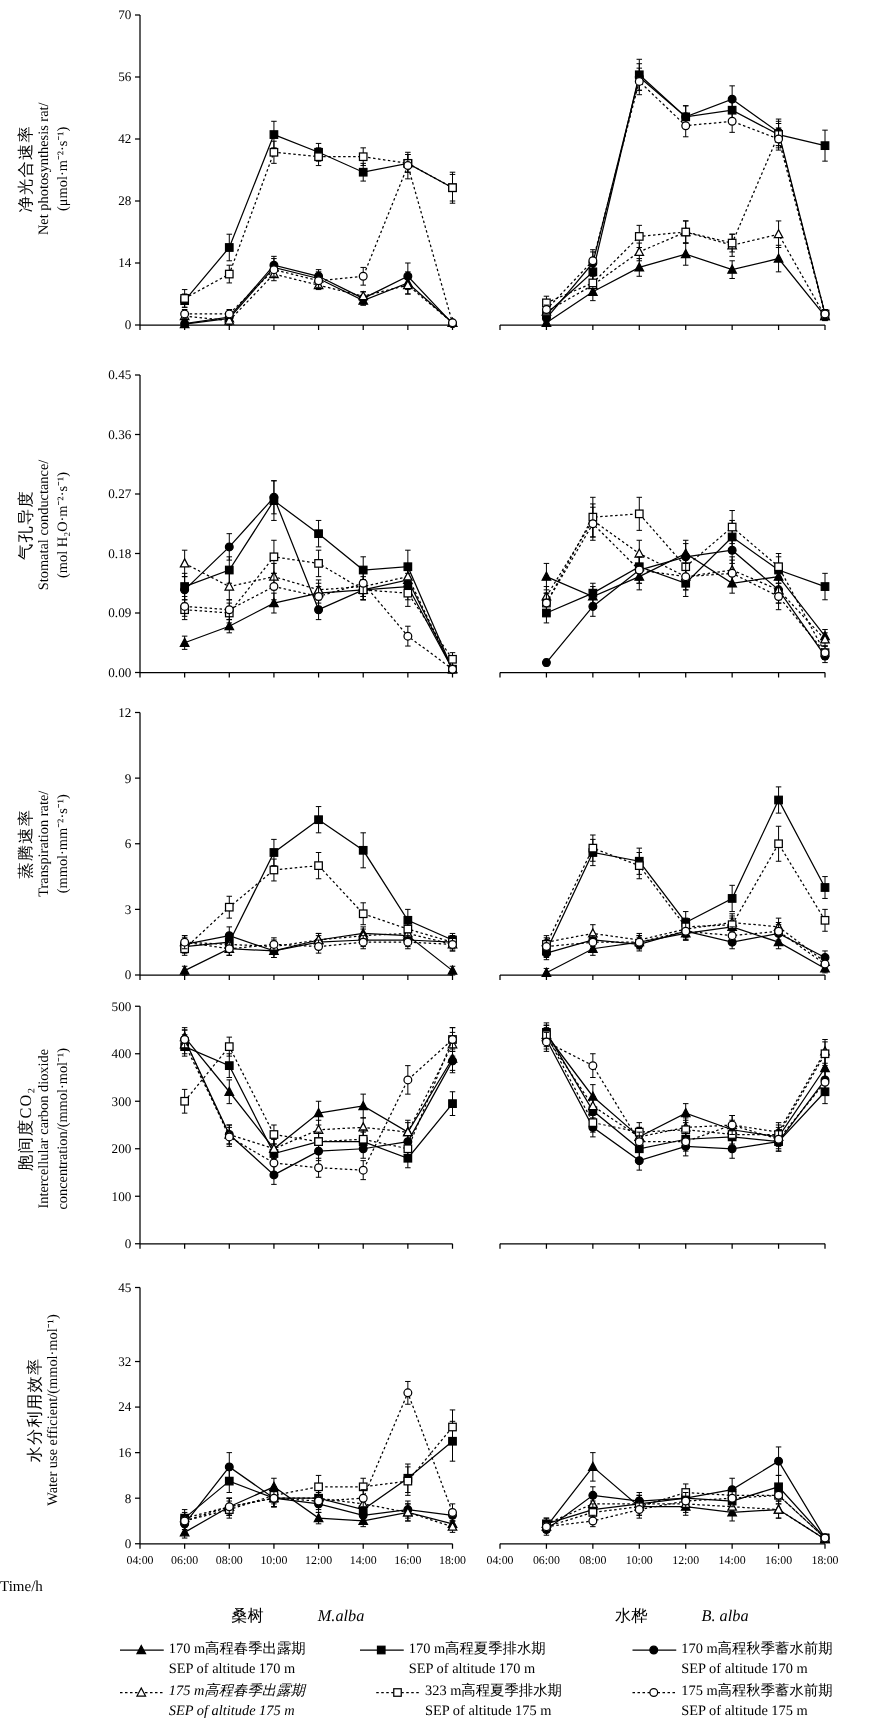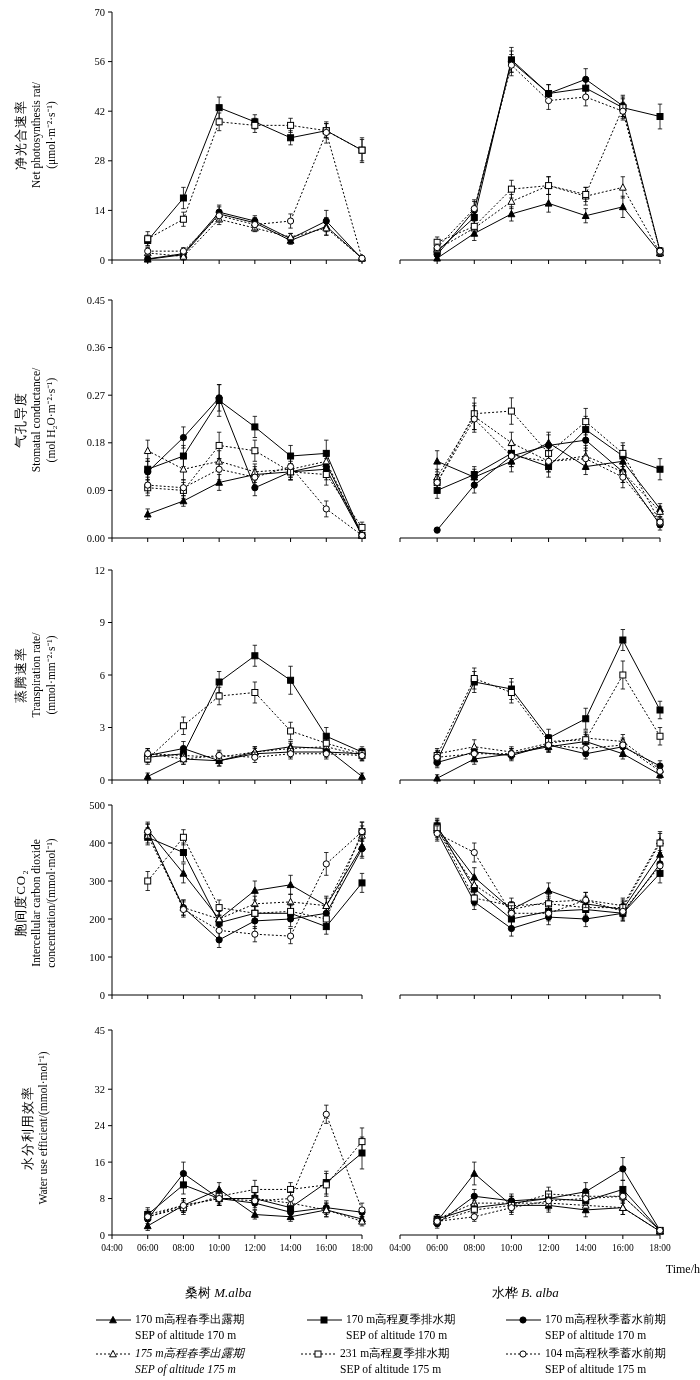--- a/index.html
+++ b/index.html
@@ -2,23 +2,23 @@
 <html><head>
 <meta charset="utf-8">
 <style>
   html,body{margin:0;padding:0;background:#fff;}
   body{width:700px;height:1380px;font-family:"Liberation Serif",serif;color:#000;position:relative;overflow:hidden;}
   .figure{position:relative;width:700px;height:1380px;}
   .ylabel{position:absolute;left:0;top:0;width:70px;height:100%;}
   .ylab-inner{position:absolute;left:50%;top:50%;transform:translate(-50%,-50%) rotate(-90deg);white-space:nowrap;text-align:center;font-size:11.5px;line-height:1.25;}
   .ylab-inner .cn{font-size:13px;letter-spacing:1px;}
   svg{position:absolute;left:0;top:0;overflow:visible;}
-  .xaxis-title{position:absolute;font-size:12px;text-align:right;width:100%;}
+  .xaxis-title{position:absolute;font-size:12px;text-align:left;width:100%;}
   .specname{position:absolute;font-size:13px;white-space:nowrap;}
-  .specname i{}
+  .specname i{margin-left:40px;}
   .legend{position:absolute;font-size:11.5px;line-height:1.35;}
   .legend-text{margin-left:40px;display:block;white-space:nowrap;}
   .lg-svg{position:absolute;left:0;top:2px;}
 </style>
 </head>
 <body>
 
 <div class="figure">
 
   <div class="ylabel" style="top:0;height:270px;">
@@ -2000,21 +2000,21 @@
 
   <div id="legend-box" class="legend" style="top:1312px;left:95px;width:600px;">
       <div style="position: absolute; left: 0px; top: 0px;">
         <svg width="40" height="12" class="lg-svg">
           <line x1="1" y1="6" x2="36" y2="6" stroke="#000" stroke-width="1"></line>
           <polygon points="18,2.4 21.4,8.8 14.6,8.8" fill="#000" stroke="#000" stroke-width="1"></polygon>
         </svg>
         <span class="legend-text">170 m高程春季出露期</span>
         <span class="legend-text">SEP of altitude 170 m</span>
       </div>
-      <div style="position: absolute; left: 211px; top: 0px;">
+      <div style="position: absolute; left: 192px; top: 0px;">
         <svg width="40" height="12" class="lg-svg">
           <line x1="1" y1="6" x2="36" y2="6" stroke="#000" stroke-width="1"></line>
           <rect x="15" y="3" width="6" height="6" fill="#000" stroke="#000" stroke-width="1"></rect>
         </svg>
         <span class="legend-text">170 m高程夏季排水期</span>
         <span class="legend-text">SEP of altitude 170 m</span>
       </div>
       <div style="position: absolute; left: 410px; top: 0px; font-family: Liberation Serif, serif;">
         <svg width="40" height="12" class="lg-svg">
           <line x1="1" y1="6" x2="36" y2="6" stroke="#000" stroke-width="1"></line>
@@ -2029,26 +2029,26 @@
           <polygon points="18,2.4 21.4,8.8 14.6,8.8" fill="#fff" stroke="#000" stroke-width="1"></polygon>
         </svg>
         <span class="legend-text">175 m高程春季出露期</span>
         <span class="legend-text">SEP of altitude 175 m</span>
       </div>
       <div style="position: absolute; left: 205px; top: 34px;">
         <svg width="40" height="12" class="lg-svg">
           <line x1="1" y1="6" x2="36" y2="6" stroke="#000" stroke-width="1" stroke-dasharray="2,2"></line>
           <rect x="15" y="3" width="6" height="6" fill="#fff" stroke="#000" stroke-width="1"></rect>
         </svg>
-        <span class="legend-text">231 m高程夏季排水期</span>
+        <span class="legend-text">323 m高程夏季排水期</span>
         <span class="legend-text">SEP of altitude 175 m</span>
       </div>
       <div style="position: absolute; left: 410px; top: 34px;">
         <svg width="40" height="12" class="lg-svg">
           <line x1="1" y1="6" x2="36" y2="6" stroke="#000" stroke-width="1" stroke-dasharray="2,2"></line>
           <circle cx="18" cy="6" r="3.1" fill="#fff" stroke="#000" stroke-width="1"></circle>
         </svg>
-        <span class="legend-text">104 m高程秋季蓄水前期</span>
+        <span class="legend-text">175 m高程秋季蓄水前期</span>
         <span class="legend-text">SEP of altitude 175 m</span>
       </div>
     </div>
 
 </div>
 
 </body></html>

